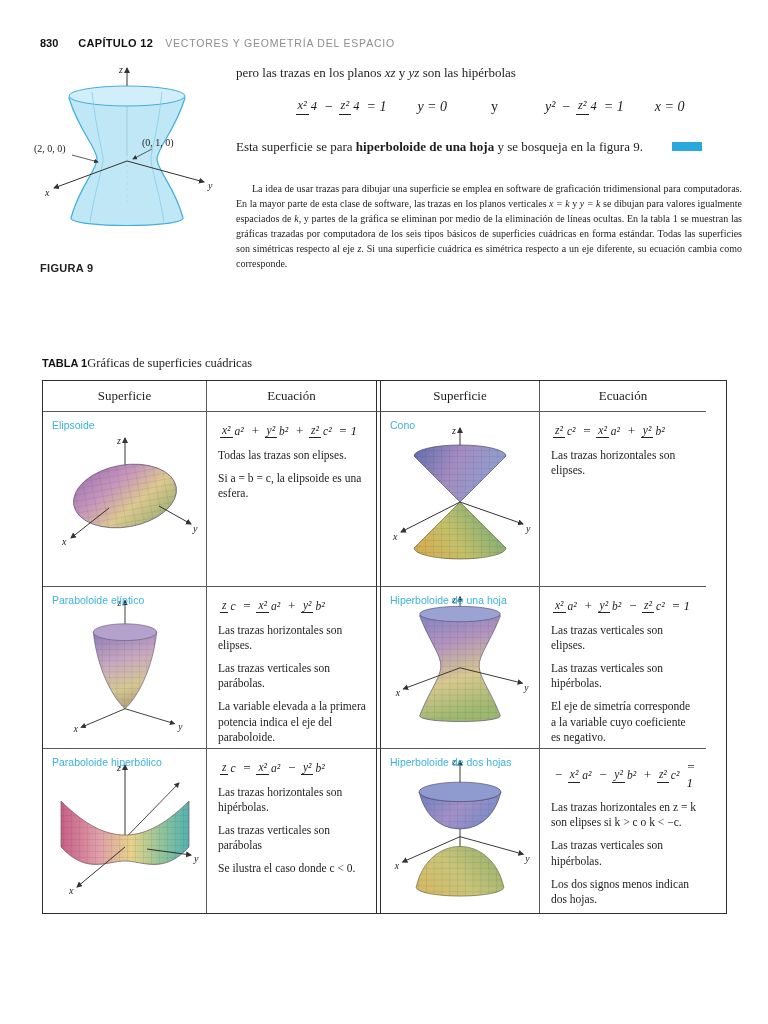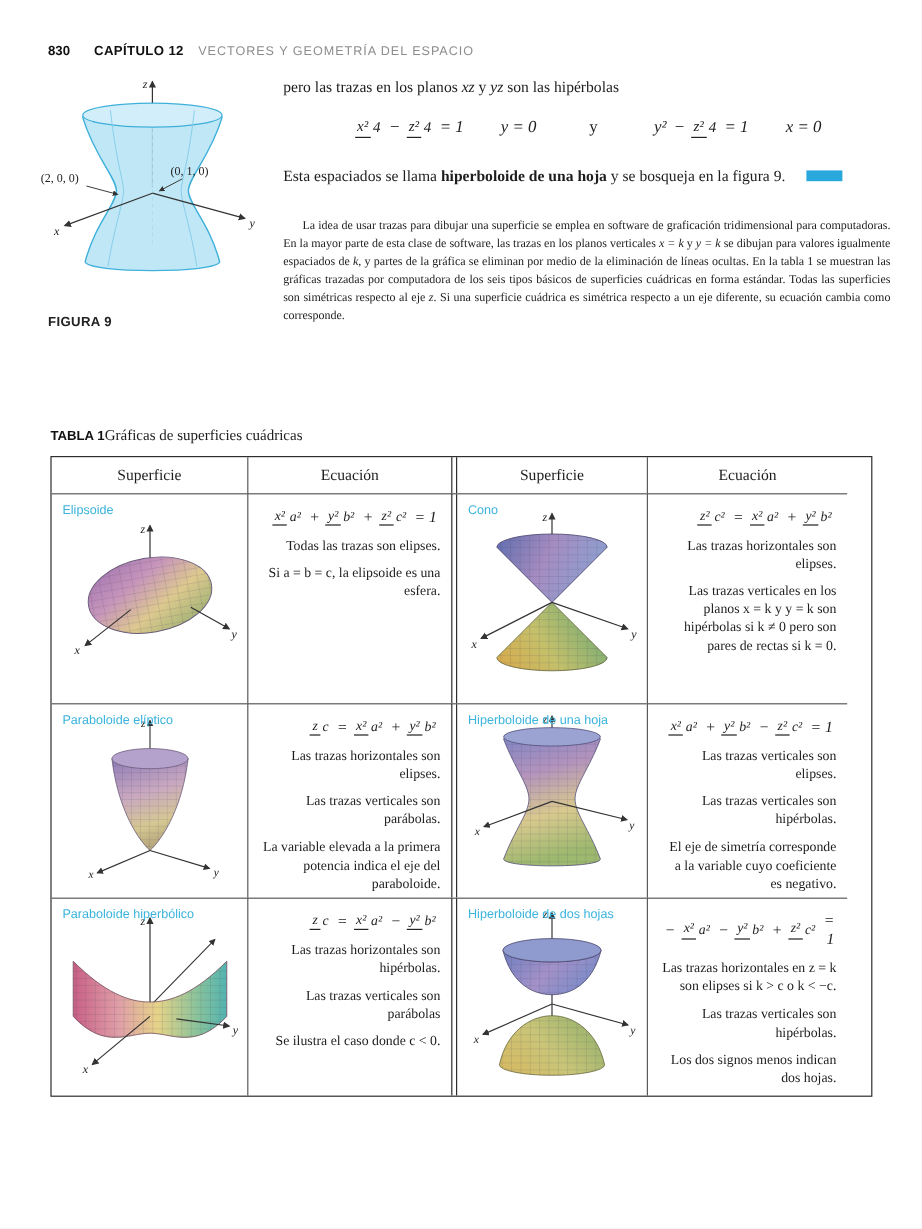--- a/index.html
+++ b/index.html
@@ -28,21 +28,21 @@
   
   .tabletitle{position:absolute;left:42px;top:356px;font-size:12.5px;}
   .ttag{font-family:"Liberation Sans",sans-serif;font-weight:bold;font-size:11px;margin-right:0;color:#111;}
   
   .qtable{position:absolute;left:42px;top:380px;width:685px;display:grid;
           grid-template-columns:163px 170px 5px 158px 167px;
           grid-template-rows:30px 175px 162px 165px;
           border:1.6px solid #2e2e2e;box-sizing:border-box;background:#fff;}
   .cell{box-sizing:border-box;position:relative;overflow:hidden;}
   .bl{border-left:1px solid #5a5a5a;}
-  .bt{border-top:1px solid #5a5a5a;text-align:right;}
+  .bt{border-top:1px solid #5a5a5a;}
   .div{border-left:1.4px solid #2e2e2e;border-right:1.4px solid #2e2e2e;}
   .th{display:flex;align-items:center;justify-content:center;font-size:13px;}
   .slabel{position:absolute;left:9px;top:7px;font-family:"Liberation Sans",sans-serif;font-size:10.5px;color:#3bb3dc;}
   .sc svg{display:block;margin:0 auto;}
   .ec{padding:8px 9px 6px 11px;}
   .eq{display:inline-flex;align-items:center;font-style:italic;font-size:13px;margin:2px 0 1px;}
   .frac{display:inline-flex;flex-direction:row;align-items:center;margin:0 2px;}
   .fnum{display:block;border-bottom:1px solid #222;padding:0 2px;line-height:1.25;font-size:11.5px;}
   .fden{display:block;padding:0 2px;line-height:1.25;font-size:11.5px;}
   .deq .fnum,.deq .fden{font-size:12.5px;}
@@ -111,21 +111,21 @@
           <span class="mop">−</span>
           <span class="frac">
             <span class="fnum">z²</span>
             <span class="fden">4</span>
           </span>
           <span class="mop">= 1</span>
         </span>
       <span class="cond">x = 0</span>
     </div>
 
-    <p class="naming"><span>Esta espaciados se llama </span><b>hiperboloide de una hoja</b><span> y se bosqueja en la figura 9.</span><span class="cyanbar"></span></p>
+    <p class="naming"><span>Esta superficie se para </span><b>hiperboloide de una hoja</b><span> y se bosqueja en la figura 9.</span><span class="cyanbar"></span></p>
 
     <p class="para"><span>La idea de usar trazas para dibujar una superficie se emplea en software de graficación tridimensional para computadoras. En la mayor parte de esta clase de software, las trazas en los planos verticales </span><i>x = k</i><span> y </span><i>y = k</i><span> se dibujan para valores igualmente espaciados de </span><i>k</i><span>, y partes de la gráfica se eliminan por medio de la eliminación de líneas ocultas. En la tabla 1 se muestran las gráficas trazadas por computadora de los seis tipos básicos de superficies cuádricas en forma estándar. Todas las superficies son simétricas respecto al eje </span><i>z</i><span>. Si una superficie cuádrica es simétrica respecto a un eje diferente, su ecuación cambia como corresponde.</span></p>
   </div>
 
   <div class="tabletitle">
     <span class="ttag">TABLA 1</span><span>Gráficas de superficies cuádricas</span>
   </div>
 
   <div class="qtable">
 
@@ -233,21 +233,20 @@
             <span class="fden">a²</span>
           </span>
           <span class="mop">+</span>
           <span class="frac">
             <span class="fnum">y²</span>
             <span class="fden">b²</span>
           </span>
         </div>
       <div>
           <p class="note">Las trazas horizontales son elipses.</p>
-          <p class="note">Las trazas verticales en los planos x = k y y = k son hipérbolas si k ≠ 0 pero son pares de rectas si k = 0.</p>
         </div>
     </div>
 
     <div class="cell sc bt">
       <div class="slabel">Paraboloide elíptico</div>
       <svg width="146" height="140" viewBox="0 0 146 150" style="margin-top:6px">
         <defs>
           <marker id="ahpe" markerWidth="7" markerHeight="7" refX="5" refY="3" orient="auto">
               <path d="M0,0L6,3L0,6z" fill="#333"></path>
             </marker>

